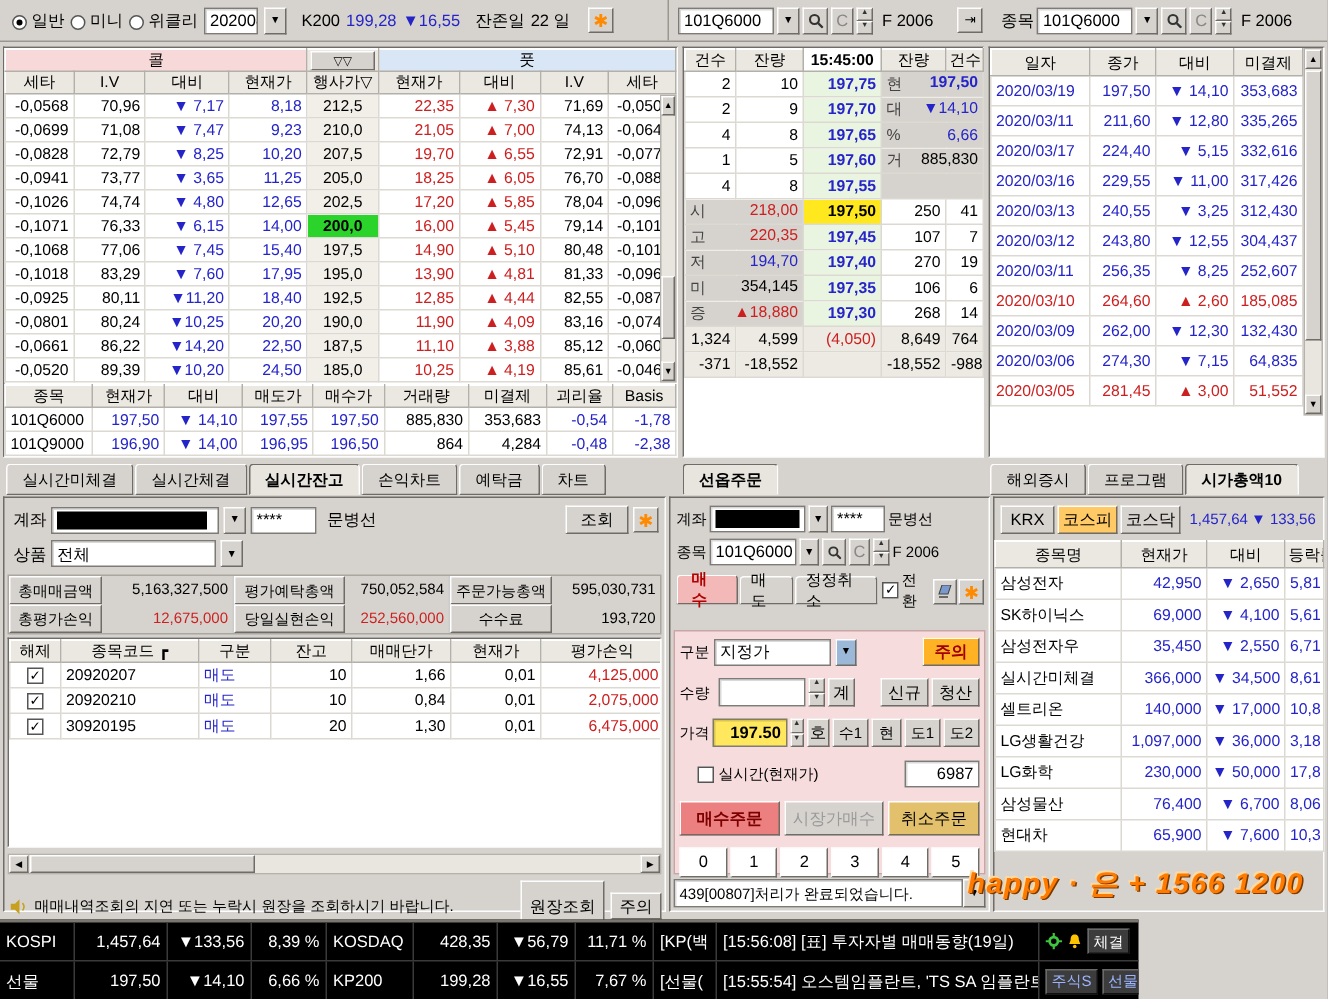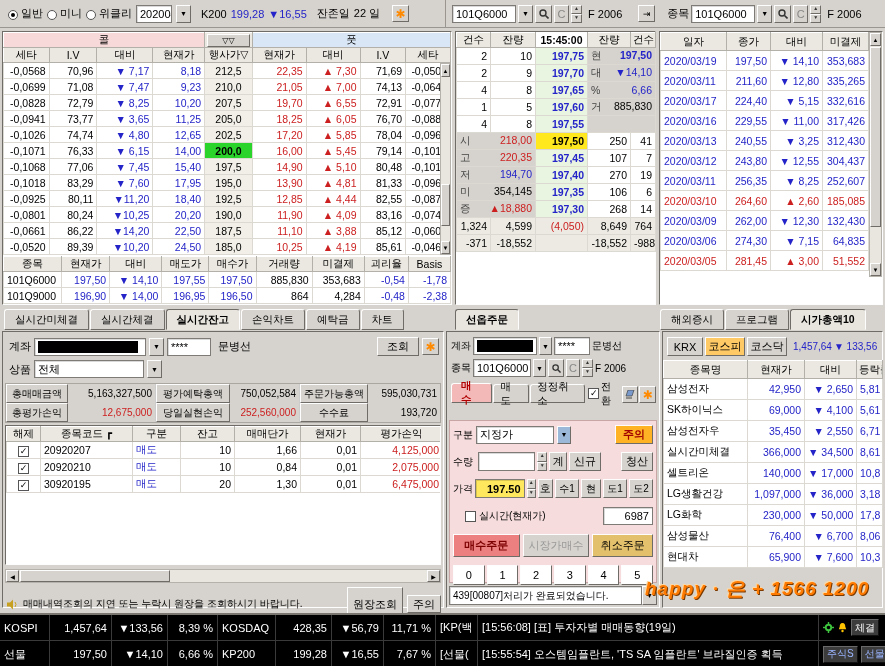--- a/index.html
+++ b/index.html
@@ -741,21 +741,21 @@
         <span class="btn" style="margin-left:auto;width:38px;height:19px;background:#ffb224;color:#a00000;font-weight:bold">주의</span>
       </div>
       <div style="display:flex;align-items:center;gap:2px;margin-top:8px">
         <span class="lbl small" style="width:24px">수량</span>
         <span class="inp" style="width:58px;height:19px"></span>
         <span class="spin" style="height:19px">
             <span>▲</span>
             <span>▼</span>
           </span>
         <span class="btn" style="width:18px;height:19px">계</span>
-        <span style="margin-left:auto;display:flex;gap:20px">
+        <span style="margin-left:auto;display:flex;gap:2px">
           <span class="btn" style="width:32px;height:19px">신규</span>
           <span class="btn" style="width:32px;height:19px">청산</span>
         </span>
       </div>
       <div style="display:flex;align-items:center;gap:2px;margin-top:8px">
         <span class="lbl small" style="width:24px">가격</span>
         <span class="inp" style="width:58px;height:19px;background:#ffe75e;font-weight:bold;justify-content:flex-end">197.50</span>
         <span class="spin" style="height:19px">
             <span>▲</span>
             <span>▼</span>
@@ -871,21 +871,21 @@
           <td class="num dn">65,900</td>
           <td class="num dn">▼ 7,600</td>
           <td class="num dn">10,3</td>
         </tr>
         </tbody>
     </table>
   </div>
 
   <div class="abs watermark" style="left:645px;top:576px;z-index:5">happy · 은 + 1566 1200</div>
 
-  <div class="abs blackbar" style="left:0;top:613px;width:885px;height:53px;border-top:2px solid #7a7771">
+  <div class="abs blackbar" style="left:0;top:613px;width:759px;height:53px;border-top:2px solid #7a7771">
 
     <div style="display:flex;height:26px;border-bottom:1px solid #3a3a3a">
       <div class="cell" style="width:50px">KOSPI</div>
       <div class="cell" style="width:62px;justify-content:flex-end">1,457,64</div>
       <div class="cell" style="width:56px;justify-content:flex-end">▼133,56</div>
       <div class="cell" style="width:50px;justify-content:flex-end">8,39 %</div>
       <div class="cell" style="width:58px">KOSDAQ</div>
       <div class="cell" style="width:56px;justify-content:flex-end">428,35</div>
       <div class="cell" style="width:52px;justify-content:flex-end">▼56,79</div>
       <div class="cell" style="width:52px;justify-content:flex-end">11,71 %</div>

